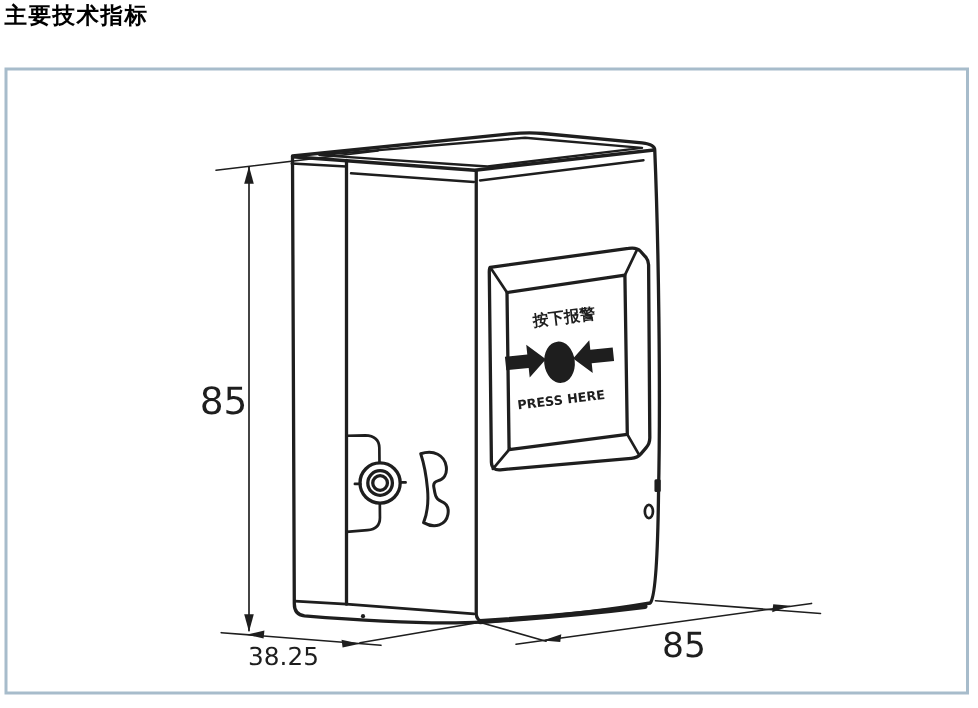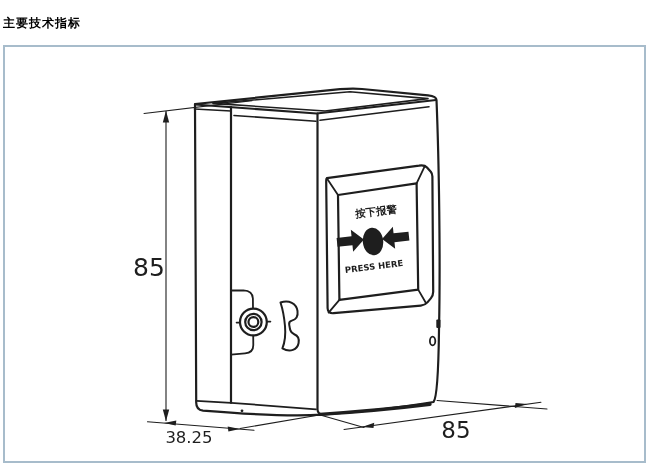--- a/index.html
+++ b/index.html
@@ -1,18 +1,18 @@
 <!DOCTYPE html>
 <html><head>
 <meta charset="utf-8">
 <style>
   html,body{margin:0;padding:0;background:#ffffff;}
   body{width:652px;height:472px;position:relative;overflow:hidden;
        font-family:"DejaVu Sans","Liberation Sans",sans-serif;}
-  .page-title{position:absolute;left:3px;top:15px;font-size:12px;font-weight:bold;
+  .page-title{position:absolute;left:3px;top:1px;font-size:15px;font-weight:bold;
               color:#000;letter-spacing:1px;}
   .diagram-panel{position:absolute;left:3px;top:45px;width:639px;height:414px;
                  border:2px solid #a7bccb;background:#fff;}
   svg{position:absolute;left:0;top:0;}
   text{font-family:"DejaVu Sans","Liberation Sans",sans-serif;}
   .dimtext{fill:#1e1e1e;}
 </style>
 </head>
 <body>
 

